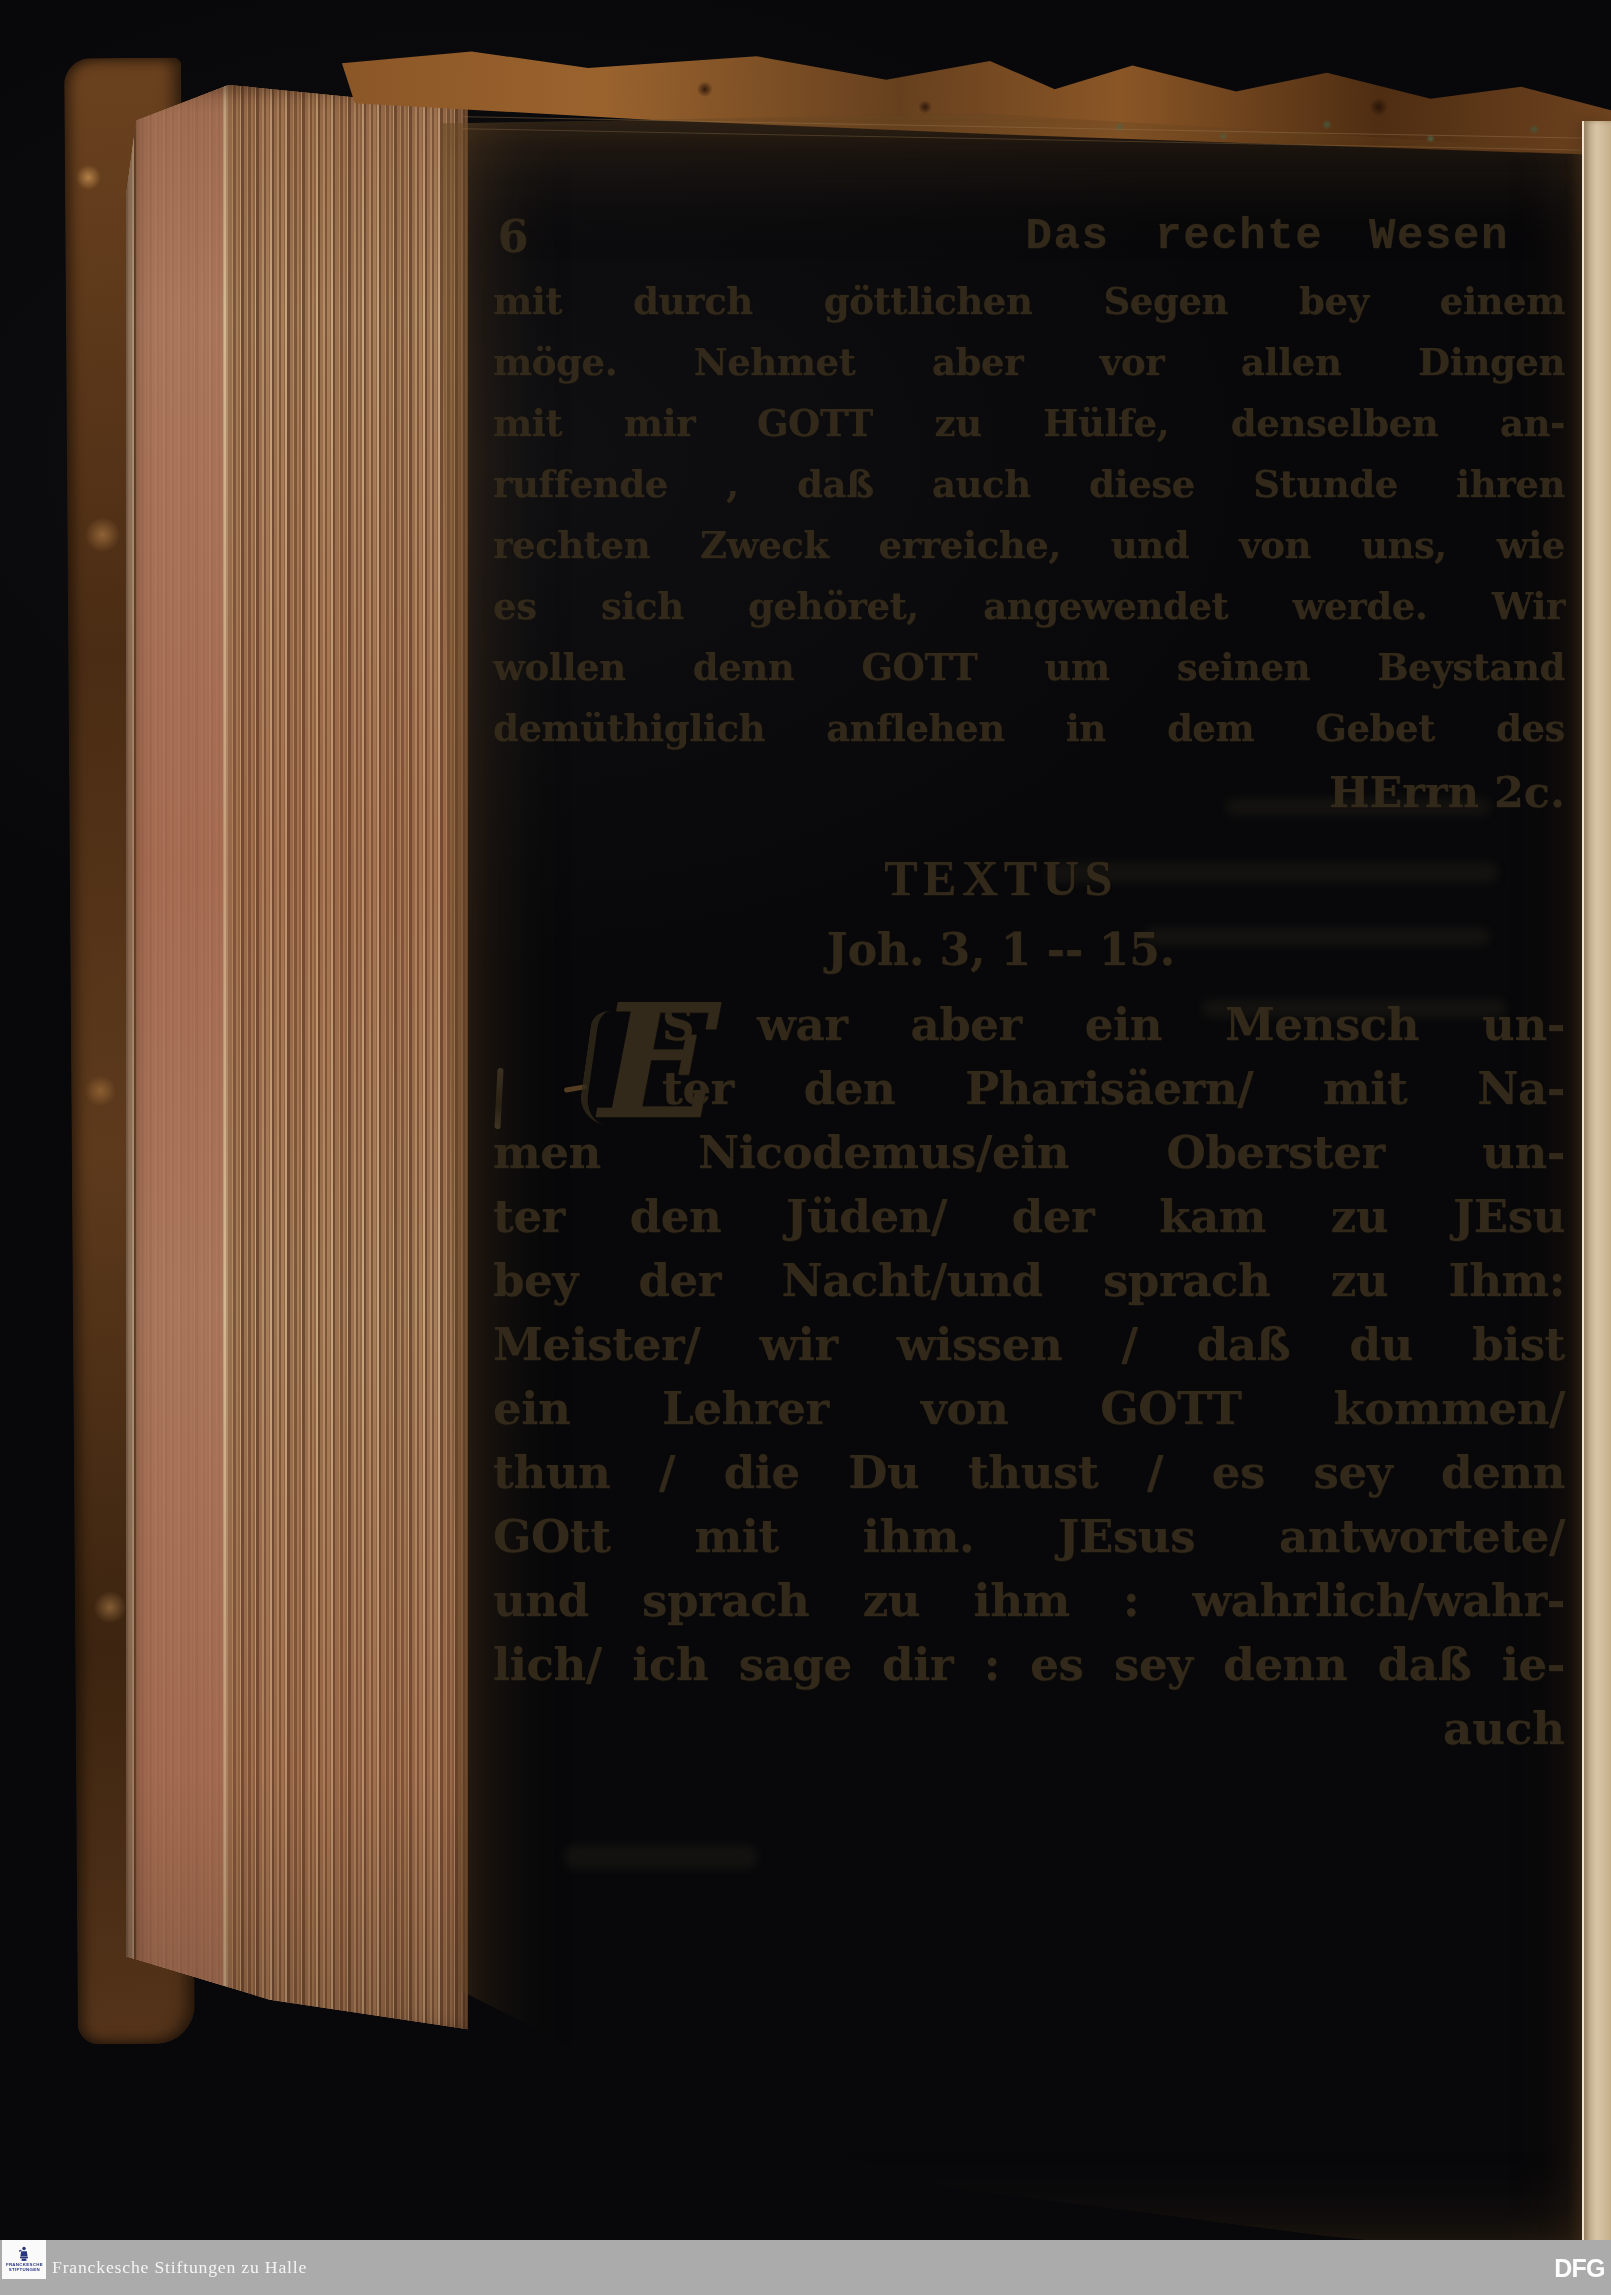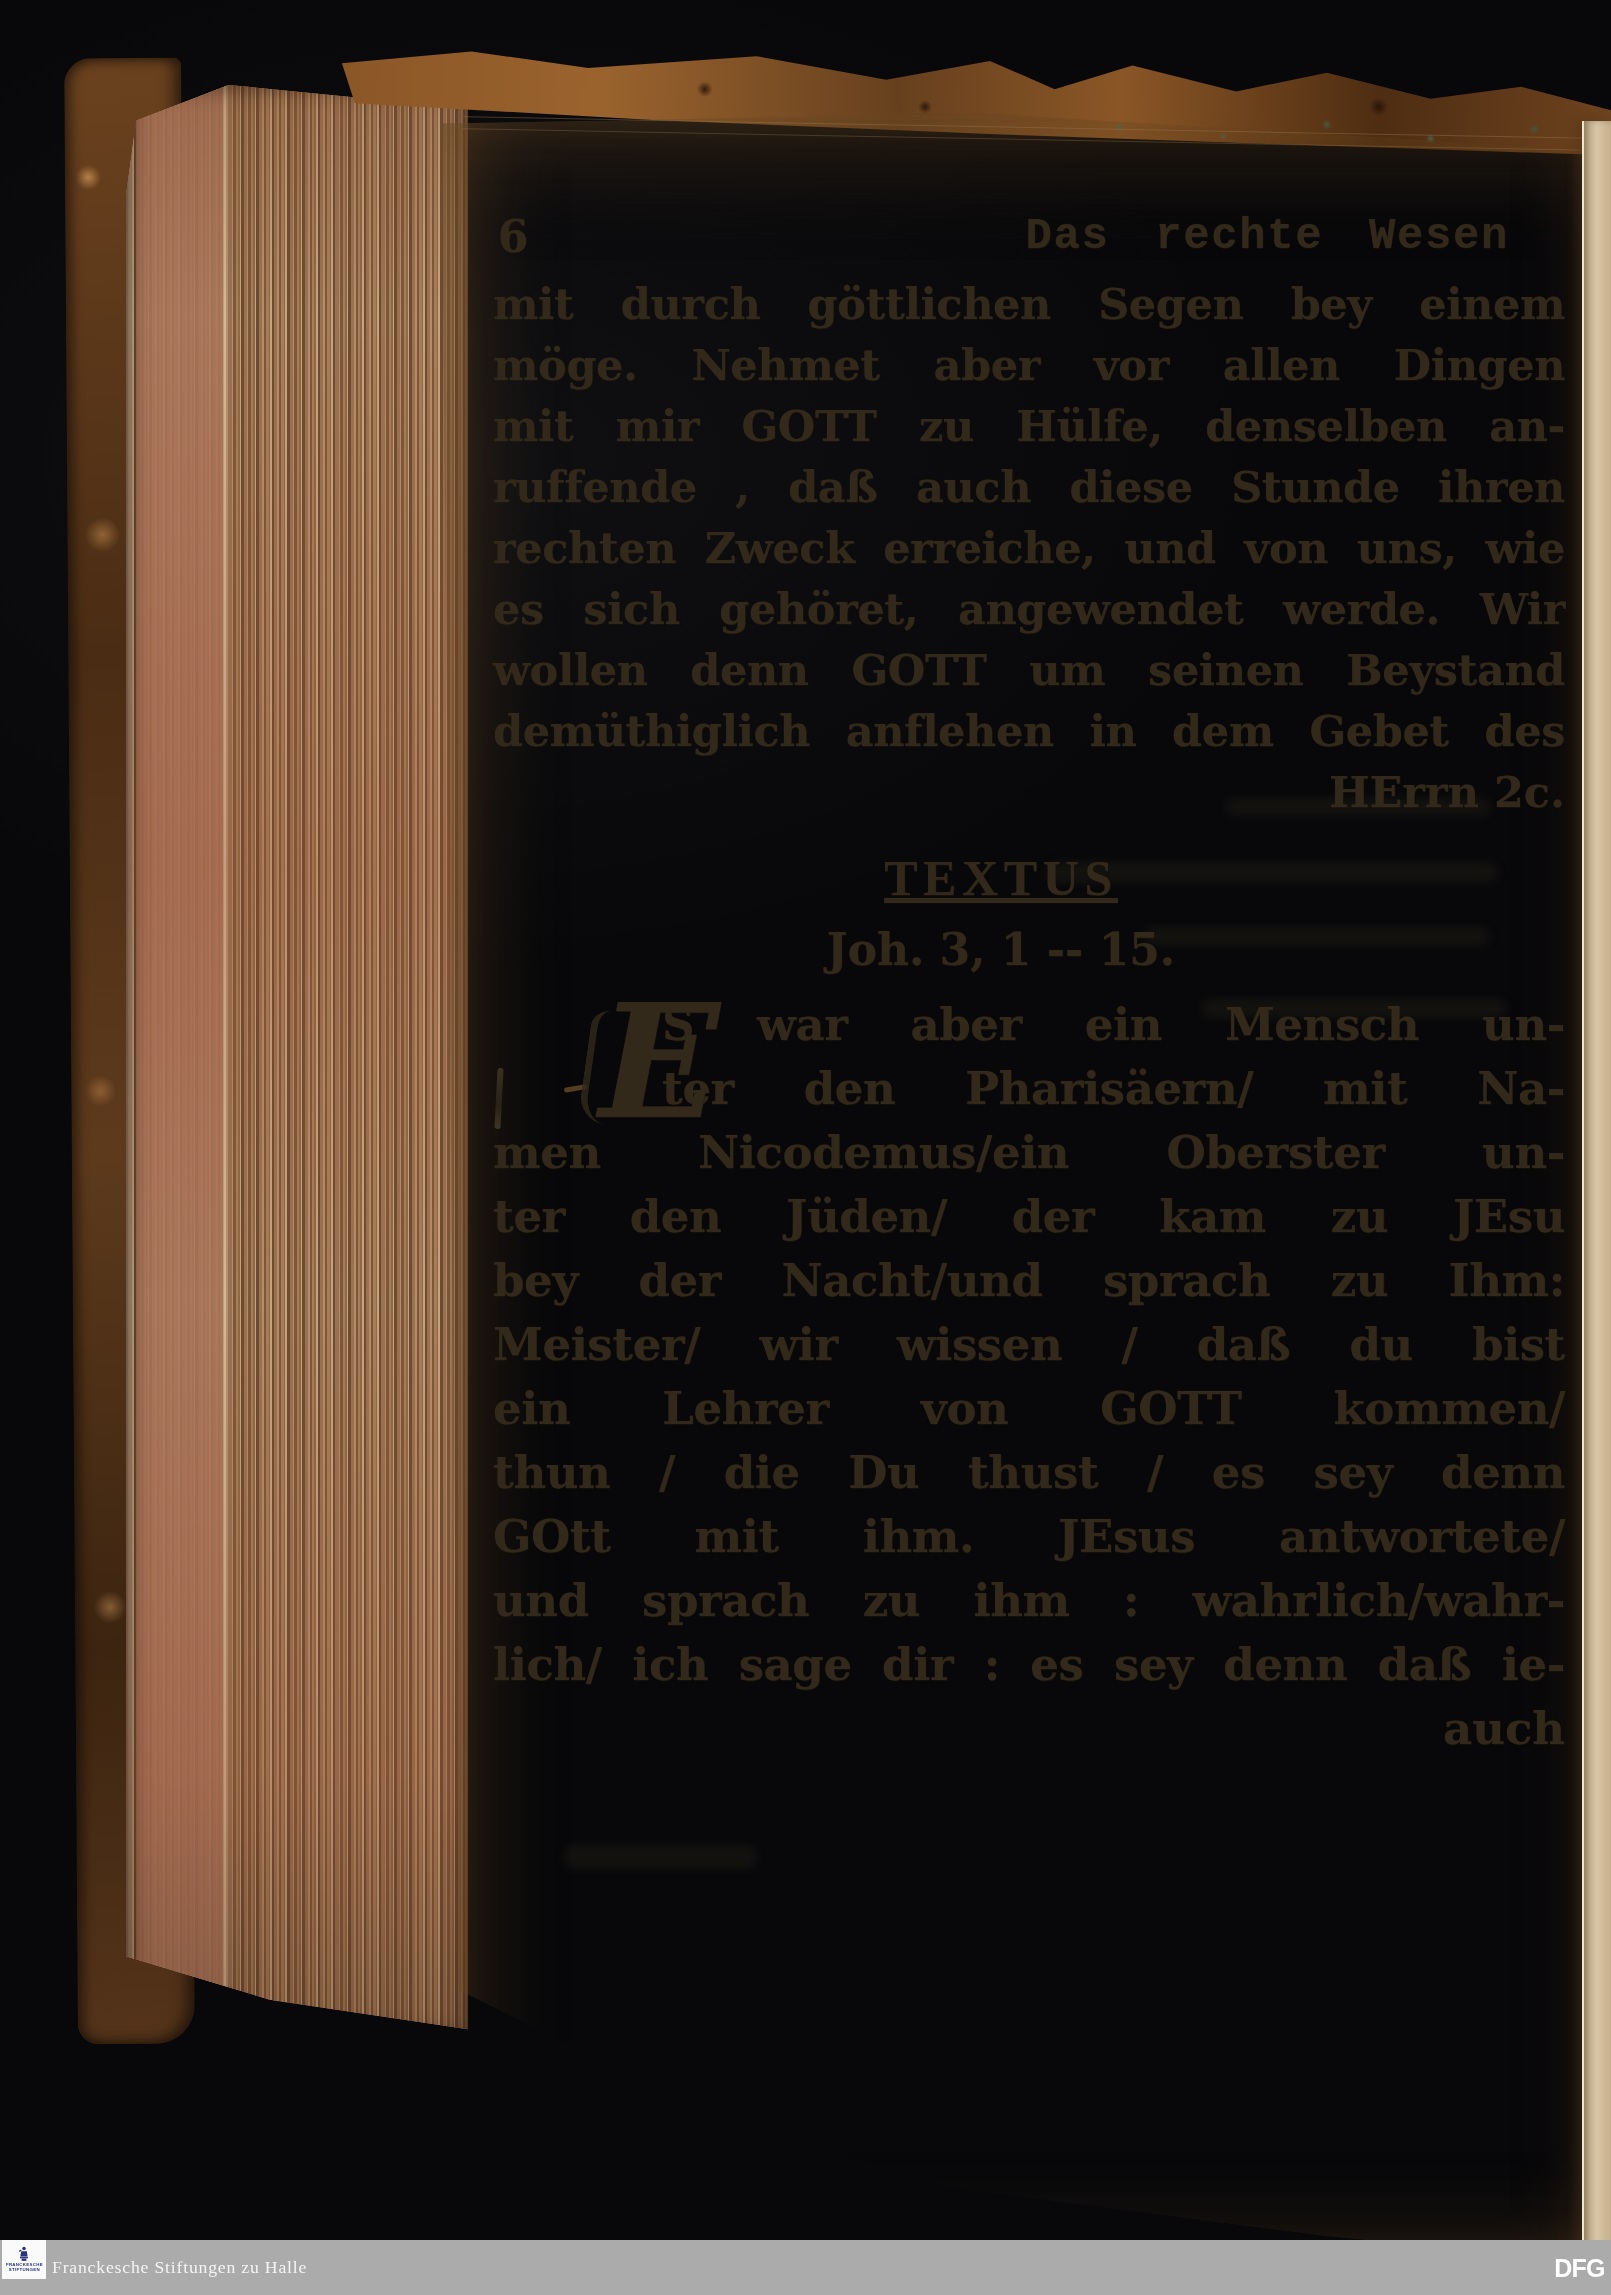--- a/index.html
+++ b/index.html
@@ -101,25 +101,25 @@
   .g5{left:564px;top:1845px;width:193px;height:24px;}
   
   .textcol{
     position:absolute;left:493px;top:211px;width:1072px;
     color:#32291a;
     text-shadow:0 0 1px rgba(44,35,20,.8), 0.6px 0.6px 0 rgba(44,35,20,.25);
   }
   .headrow{display:flex;align-items:flex-start;height:68px;font-size:44px;font-weight:bold;}
   .pagenum{width:97px;padding-left:4.8px;}
   .headtitle{flex:1;text-align:right;word-spacing:17.7px;letter-spacing:1.6px;transform:translateX(-56px);font-family:Liberation Mono, monospace;}
-  .jline{height:61px;font-size:43px;font-weight:bold;letter-spacing:-0.4px;
+  .jline{height:61px;font-size:37px;font-weight:bold;letter-spacing:-0.4px;
     text-align:justify;text-align-last:justify;white-space:nowrap;}
   .shortline{height:61px;font-size:43px;font-weight:bold;text-align:right;}
   .textus{margin-top:21px;height:68px;font-family:"Liberation Serif",serif;font-weight:600;
-    font-size:50px;letter-spacing:5.6px;text-align:center;transform:translateX(-28px);text-decoration:underline;}
+    font-size:50px;letter-spacing:5.6px;text-align:center;transform:translateX(-28px);}
   .joh{height:74px;font-size:44px;font-weight:bold;text-align:center;transform:translateX(-28px);margin-top:7px;}
   .p2{position:relative;}
   .p2 .jline,.p2 .shortline{height:64px;font-size:45px;}
   .indented{padding-left:169px;}
   .dropcap{
     position:absolute;left:90px;top:-11.3px;width:153px;height:165px;
     font-size:158px;line-height:149px;font-weight:bold;font-style:italic;
     text-align:center;transform:translateX(0);
   }
   .dropcap::after{

